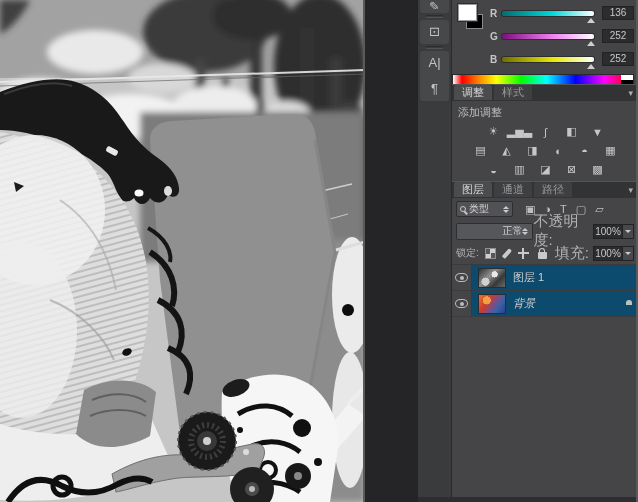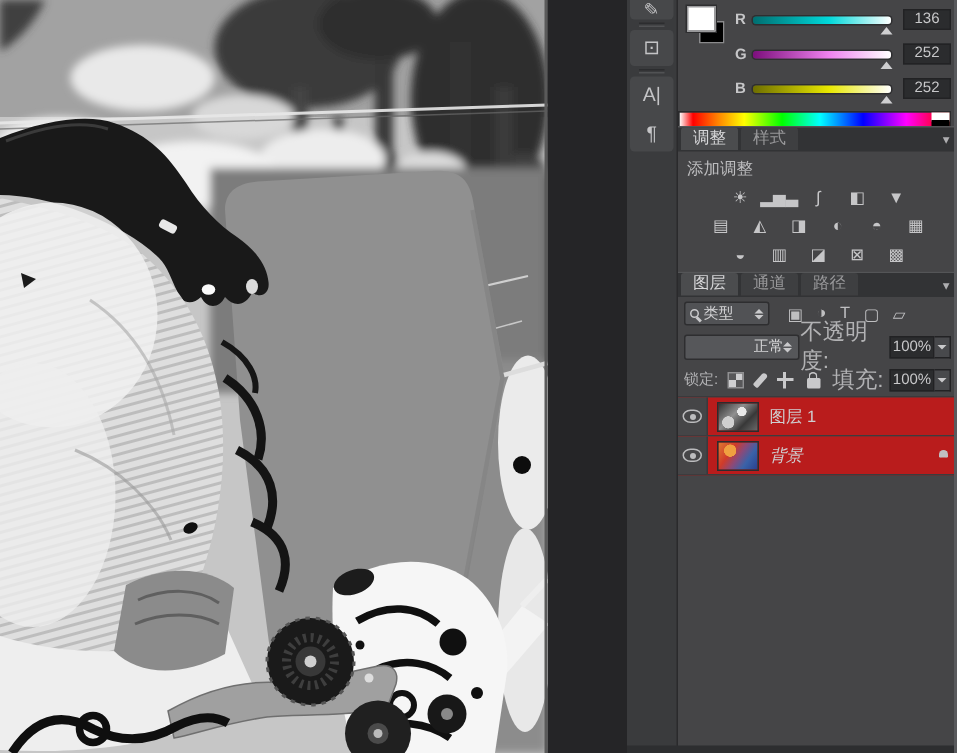--- a/index.html
+++ b/index.html
@@ -100,21 +100,21 @@
   .movei { position:relative; width:11px; height:11px; }
   .movei::before { content:""; position:absolute; left:0; top:4.5px; width:11px; height:2px; background:#c9c9cb; }
   .movei::after { content:""; position:absolute; left:4.5px; top:0; width:2px; height:11px; background:#c9c9cb; }
   .locki { position:relative; width:9px; height:7px; background:#c9c9cb; border-radius:1px; margin-top:4px; }
   .locki::before { content:""; position:absolute; left:1.5px; top:-4px; width:4px; height:4px;
     border:1.5px solid #c9c9cb; border-bottom:none; border-radius:3px 3px 0 0; }
 
   
   #layer-list { border-top:1px solid #3a3a3c; }
   .layer-row { display:flex; align-items:center; height:26px; border-bottom:1px solid #3c3c3e;
-    background:#b91c1c; cursor:default; }
+    background:#0c4a6e; cursor:default; }
   .layer-row.selected { background:#7e8fa1; }
   .eye-col { width:20px; height:100%; display:flex; align-items:center; justify-content:center;
     border-right:1px solid #3a3a3c; background:#454547; }
   .eye { width:13px; height:9px; border:1px solid #bcbcbe; border-radius:50% / 60%; position:relative; }
   .eye::after { content:""; position:absolute; left:3.5px; top:1.5px; width:4px; height:4px;
     background:#bcbcbe; border-radius:50%; }
   .thumb { width:28px; height:20px; margin:0 7px 0 6px; border:1px solid #2c2c2e; }
   .layer-row.selected .thumb { border:1px solid #e0e0e2; }
   .thumb-gray1 { background:
     radial-gradient(circle at 28% 38%, #f0f0f0 0 16%, rgba(0,0,0,0) 17%),

